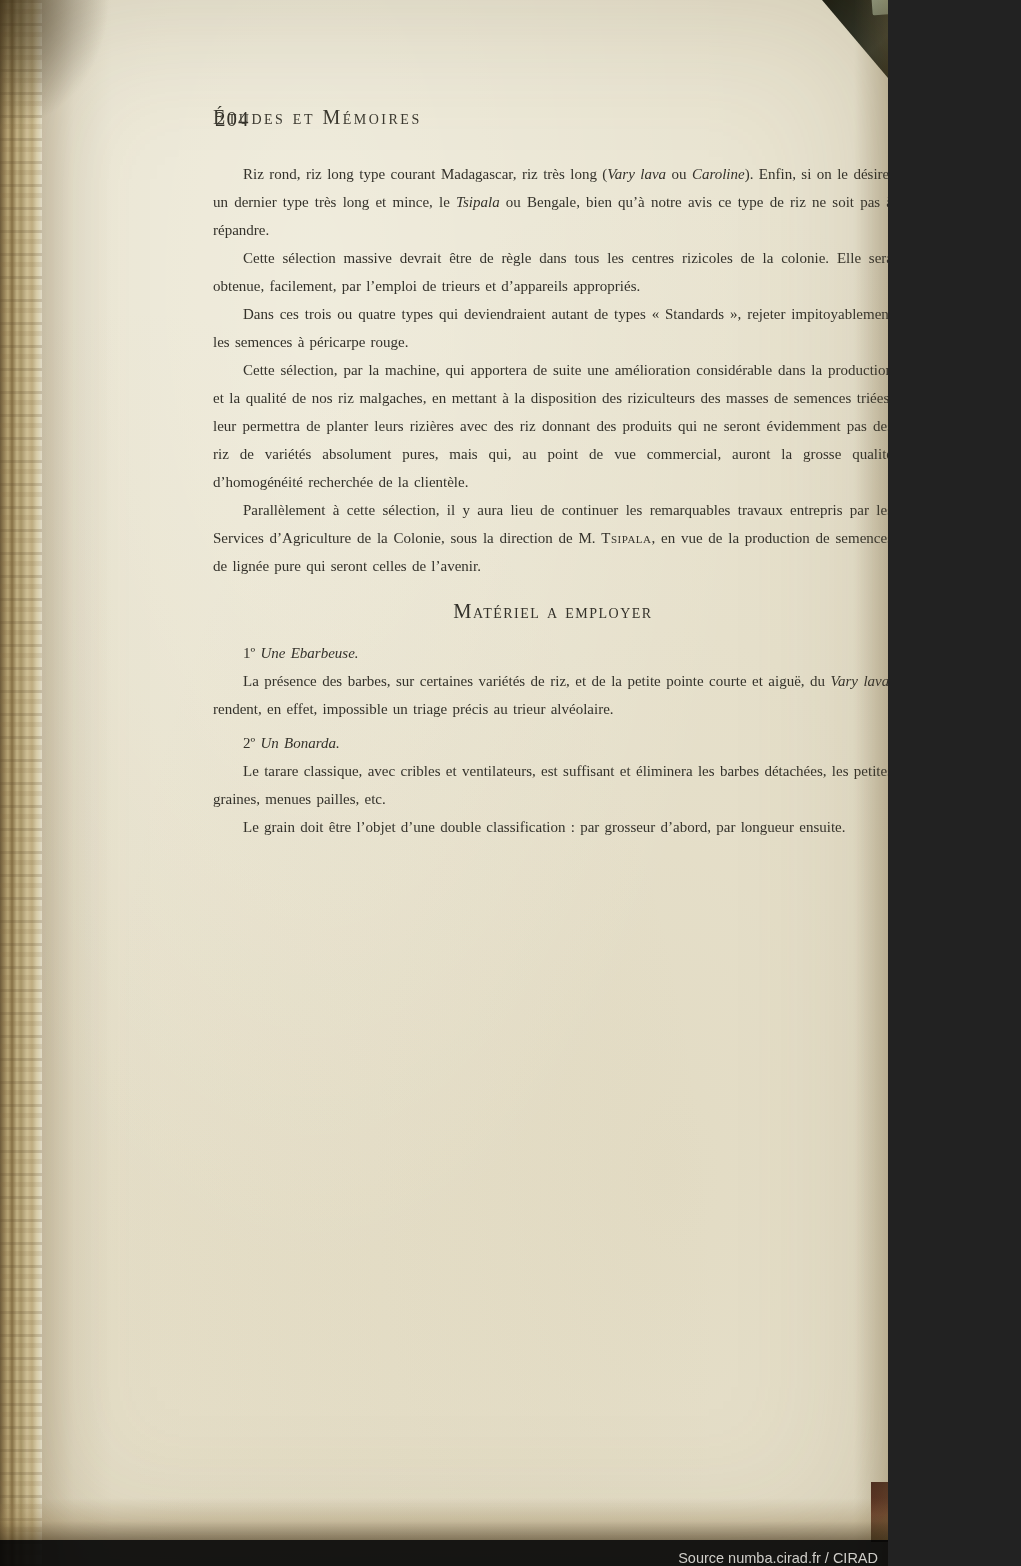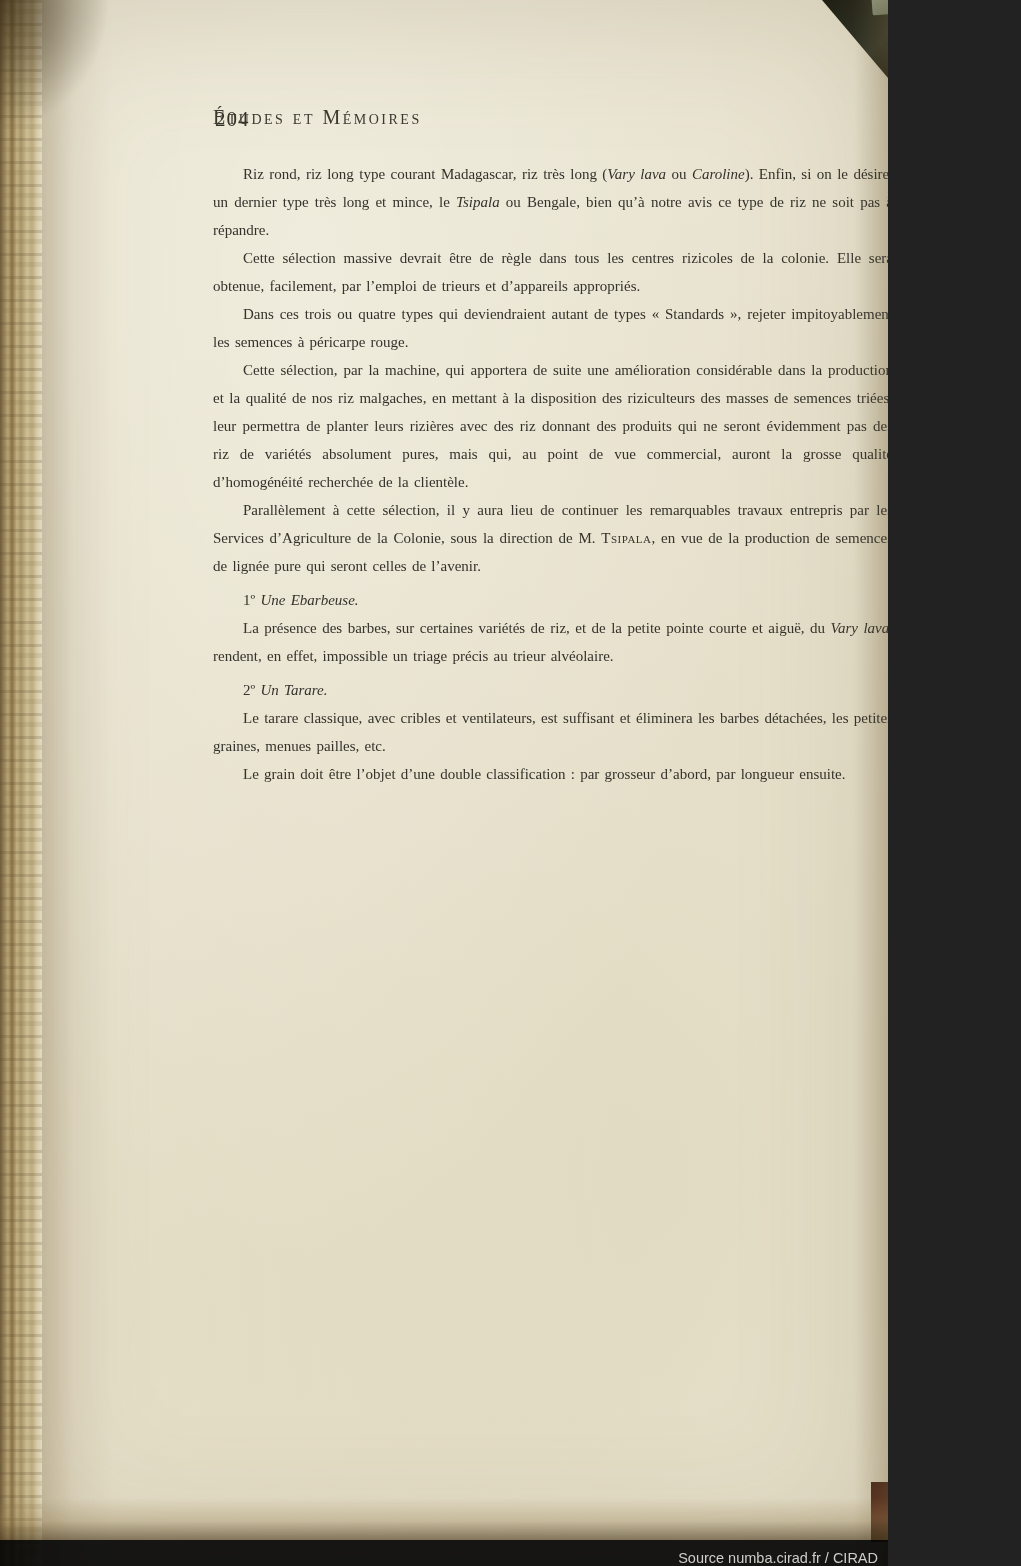--- a/index.html
+++ b/index.html
@@ -106,23 +106,24 @@
     <div class="pagehead">
       <span class="pagenum">204</span>
       <span class="runhead">Études et Mémoires</span>
     </div>
     <div id="page-text">
         <p class="para"><span>Riz rond, riz long type courant Madagascar, riz très long (</span><span class="it">Vary lava</span><span> ou </span><span class="it">Caroline</span><span>). Enfin, si on le désire, un dernier type très long et mince, le </span><span class="it">Tsipala</span><span> ou Bengale, bien qu’à notre avis ce type de riz ne soit pas à répandre.</span></p>
         <p class="para"><span>Cette sélection massive devrait être de règle dans tous les centres rizicoles de la colonie. Elle sera obtenue, facilement, par l’emploi de trieurs et d’appareils appropriés.</span></p>
         <p class="para"><span>Dans ces trois ou quatre types qui deviendraient autant de types « Standards », rejeter impitoyablement les semences à péricarpe rouge.</span></p>
         <p class="para"><span>Cette sélection, par la machine, qui apportera de suite une amélioration considérable dans la production et la qualité de nos riz malgaches, en mettant à la disposition des riziculteurs des masses de semences triées, leur permettra de planter leurs rizières avec des riz donnant des produits qui ne seront évidemment pas des riz de variétés absolument pures, mais qui, au point de vue commercial, auront la grosse qualité d’homogénéité recherchée de la clientèle.</span></p>
         <p class="para"><span>Parallèlement à cette sélection, il y aura lieu de continuer les remarquables travaux entrepris par les Services d’Agriculture de la Colonie, sous la direction de M. </span><span class="sc">Tsipala</span><span>, en vue de la production de semences de lignée pure qui seront celles de l’avenir.</span></p>
+        <div class="section-heading">Matériel a employer</div>
         <p class="para sp"><span>1º </span><span class="it">Une Ebarbeuse.</span></p>
         <p class="para"><span>La présence des barbes, sur certaines variétés de riz, et de la petite pointe courte et aiguë, du </span><span class="it">Vary lava,</span><span> rendent, en effet, impossible un triage précis au trieur alvéolaire.</span></p>
-        <p class="para sp"><span>2º </span><span class="it">Un Tarare.</span></p>
+        <p class="para sp"><span>2º </span><span class="it">Un Bonarda.</span></p>
         <p class="para"><span>Le tarare classique, avec cribles et ventilateurs, est suffisant et éliminera les barbes détachées, les petites graines, menues pailles, etc.</span></p>
         <p class="para"><span>Le grain doit être l’objet d’une double classification : par grosseur d’abord, par longueur ensuite.</span></p>
       </div>
   </div>
 
   <div class="vignette"></div>
 
   <div class="source-bar">
     <span>Source numba.cirad.fr / CIRAD</span>
   </div>

